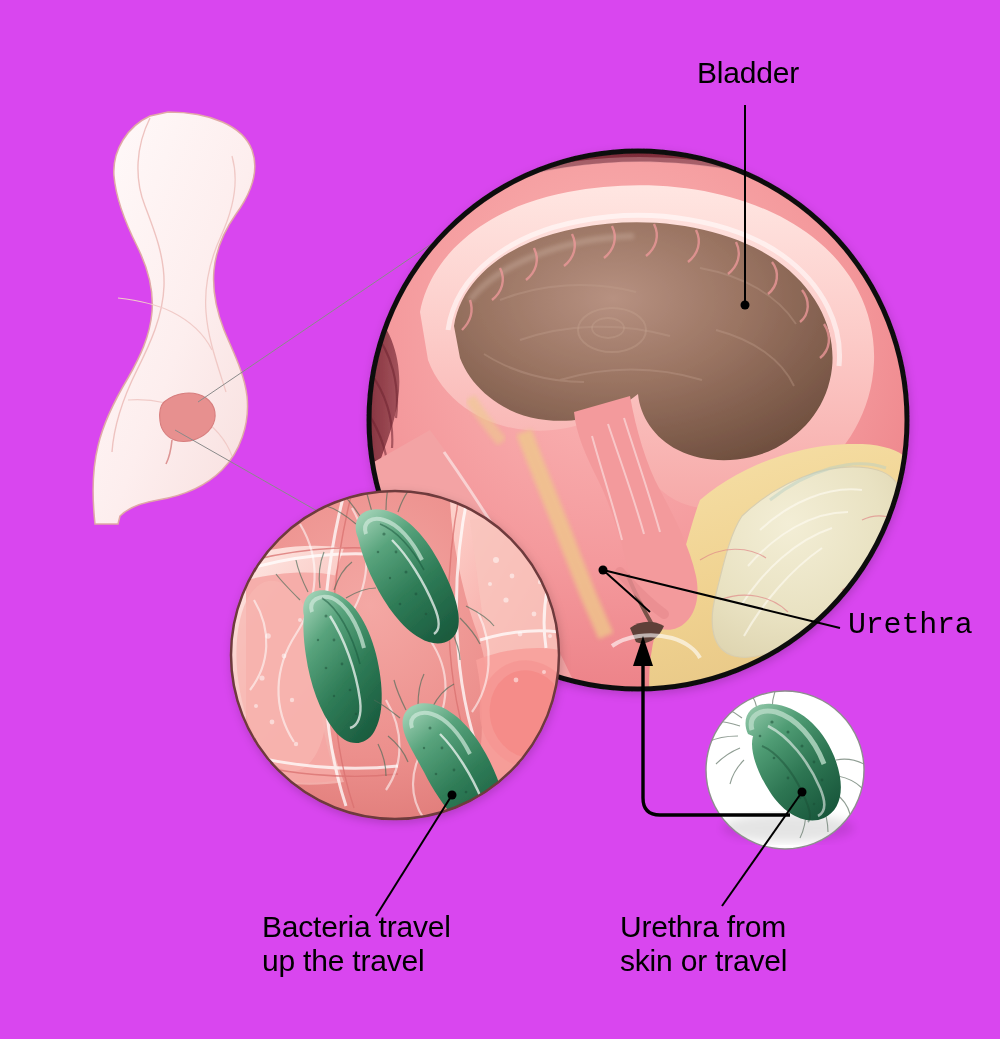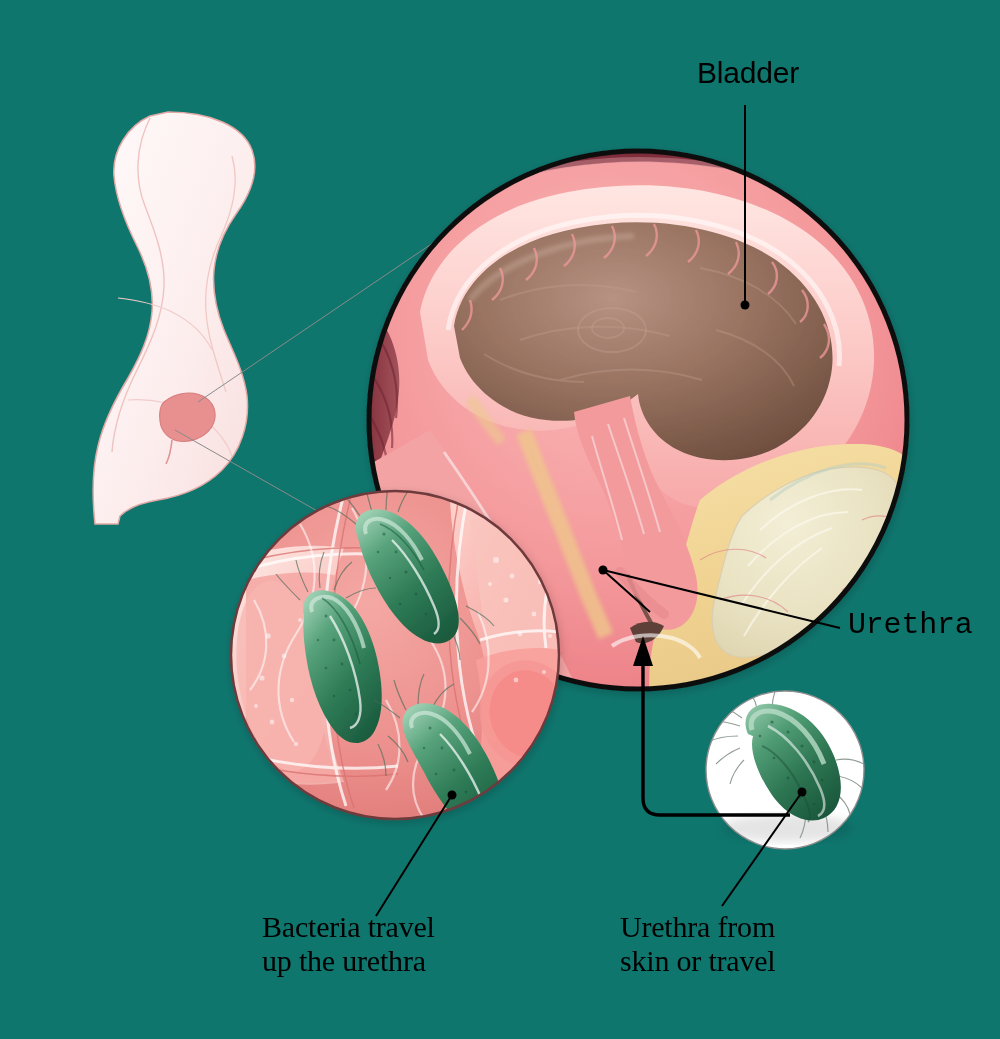--- a/index.html
+++ b/index.html
@@ -1,22 +1,22 @@
 <!DOCTYPE html>
 <html><head>
 <meta charset="utf-8">
 <style>
   html,body{margin:0;padding:0;background:#ffffff;}
   body{width:1000px;height:1039px;overflow:hidden;
        font-family:"Liberation Sans",sans-serif;}
-  #stage{position:relative;width:1000px;height:1039px;background:#0f766e;}
+  #stage{position:relative;width:1000px;height:1039px;background:#d946ef;}
   svg.layer{position:absolute;left:0;top:0;width:1000px;height:1039px;}
   .lbl{position:absolute;color:#000;font-family:"Liberation Sans",sans-serif;
        font-size:30px;line-height:1.08;white-space:pre;letter-spacing:-0.2px;}
-  .lbl.two{line-height:1.12;font-family:Liberation Serif, serif;}
+  .lbl.two{line-height:1.12;}
 </style>
 </head>
 <body>
 
 <div id="stage">
 
   <svg class="layer" viewBox="0 0 1000 1039">
     <defs>
 
       <linearGradient id="gBody" x1="0" y1="0" x2="1" y2="1">
@@ -469,17 +469,17 @@
 
       <path d="M790,815 L660,815 Q643,815 643,798 L643,660" fill="none" stroke="#000" stroke-width="3.4" stroke-linecap="butt"></path>
       <path d="M643,636 L633,666 L653,666 Z" fill="#000"></path>
     </g>
   </svg>
 
   <div class="lbl" style="left:697px;top:57px;">Bladder</div>
 
   <div class="lbl" style="left:848px;top:609px;font-family:Liberation Mono, monospace;">Urethra</div>
 
-  <div class="lbl two" style="left:262px;top:910px;"><span>Bacteria travel</span><br><span>up the urethra</span></div>
+  <div class="lbl two" style="left:262px;top:910px;"><span>Bacteria travel</span><br><span>up the travel</span></div>
 
   <div class="lbl two" style="left:620px;top:910px;"><span>Urethra from</span><br><span>skin or travel</span></div>
 
 </div>
 
 </body></html>

